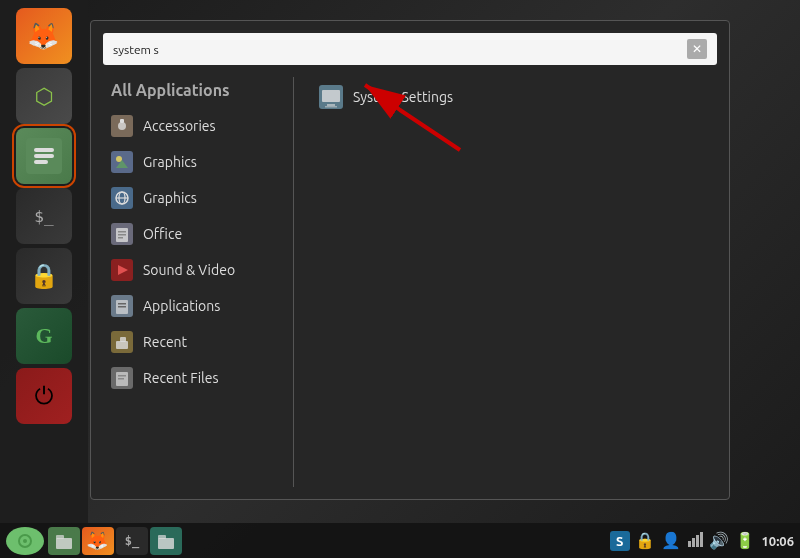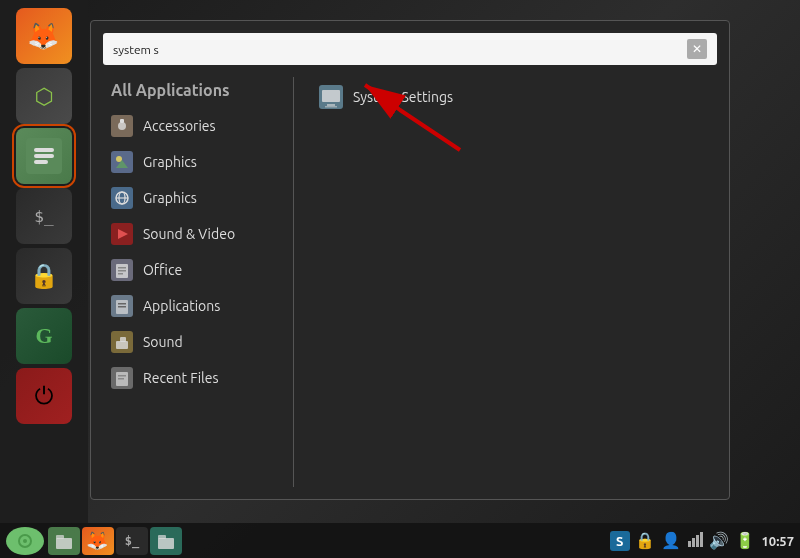--- a/index.html
+++ b/index.html
@@ -395,42 +395,42 @@
               <rect width="20" height="20" rx="3" fill="#4a6a8a"></rect>
               <circle cx="10" cy="10" r="6" fill="none" stroke="#ddd" stroke-width="1.5"></circle>
               <line x1="4" y1="10" x2="16" y2="10" stroke="#ddd" stroke-width="1.2"></line>
               <ellipse cx="10" cy="10" rx="3" ry="6" fill="none" stroke="#ddd" stroke-width="1.2"></ellipse>
             </svg>
           </div>
           <span>Graphics</span>
         </div>
 
         <div class="category-item">
-          <div class="category-icon" style="background:#8a2020;">
-            <svg width="20" height="20" viewBox="0 0 20 20">
-              <rect width="20" height="20" rx="3" fill="#8a2020"></rect>
-              <polygon points="6,5 6,15 16,10" fill="#e05050"></polygon>
-            </svg>
-          </div>
-          <span>Sound &amp; Video</span>
-        </div>
-
-        <div class="category-item">
           <div class="category-icon icon-office">
             <svg width="20" height="20" viewBox="0 0 20 20">
               <rect width="20" height="20" rx="3" fill="#6a6a7a"></rect>
               <rect x="4" y="4" width="12" height="14" rx="1" fill="#ddd" opacity="0.8"></rect>
               <rect x="6" y="7" width="8" height="1.5" fill="#888"></rect>
               <rect x="6" y="10" width="8" height="1.5" fill="#888"></rect>
               <rect x="6" y="13" width="5" height="1.5" fill="#888"></rect>
             </svg>
           </div>
           <span>Office</span>
         </div>
 
+        <div class="category-item">
+          <div class="category-icon" style="background:#8a2020;">
+            <svg width="20" height="20" viewBox="0 0 20 20">
+              <rect width="20" height="20" rx="3" fill="#8a2020"></rect>
+              <polygon points="6,5 6,15 16,10" fill="#e05050"></polygon>
+            </svg>
+          </div>
+          <span>Sound &amp; Video</span>
+        </div>
+
 
         <div class="category-item">
           <div class="category-icon icon-prefs">
             <svg width="20" height="20" viewBox="0 0 20 20">
               <rect width="20" height="20" rx="3" fill="#6a7a8a"></rect>
               <rect x="4" y="4" width="12" height="14" rx="1" fill="#ddd" opacity="0.7"></rect>
               <rect x="6" y="7" width="8" height="1.5" fill="#666"></rect>
               <rect x="6" y="10" width="8" height="1.5" fill="#666"></rect>
             </svg>
           </div>
@@ -438,21 +438,21 @@
         </div>
 
         <div class="category-item">
           <div class="category-icon icon-places">
             <svg width="20" height="20" viewBox="0 0 20 20">
               <rect width="20" height="20" rx="3" fill="#7a6a3a"></rect>
               <rect x="4" y="9" width="12" height="8" rx="1" fill="#ddd" opacity="0.8"></rect>
               <rect x="8" y="5" width="6" height="5" rx="1" fill="#ddd" opacity="0.8"></rect>
             </svg>
           </div>
-          <span>Sound</span>
+          <span>Recent</span>
         </div>
 
         <div class="category-item">
           <div class="category-icon icon-recent">
             <svg width="20" height="20" viewBox="0 0 20 20">
               <rect width="20" height="20" rx="3" fill="#6a6a6a"></rect>
               <rect x="4" y="4" width="12" height="14" rx="1" fill="#ddd" opacity="0.7"></rect>
               <rect x="6" y="7" width="8" height="1.5" fill="#888"></rect>
               <rect x="6" y="10" width="6" height="1.5" fill="#888"></rect>
             </svg>
@@ -538,17 +538,17 @@
           <rect x="4" y="7" width="3" height="9" fill="#aaa"></rect>
           <rect x="8" y="4" width="3" height="12" fill="#aaa"></rect>
           <rect x="12" y="1" width="3" height="15" fill="#aaa"></rect>
         </svg>
       </span>
 
       <span class="tray-icon">🔊</span>
 
       <span class="tray-icon" style="color:#e5a020;">🔋</span>
 
-      <span class="taskbar-clock">10:57</span>
+      <span class="taskbar-clock">10:06</span>
     </div>
   </div>
 
 </div>
 
 </body></html>

